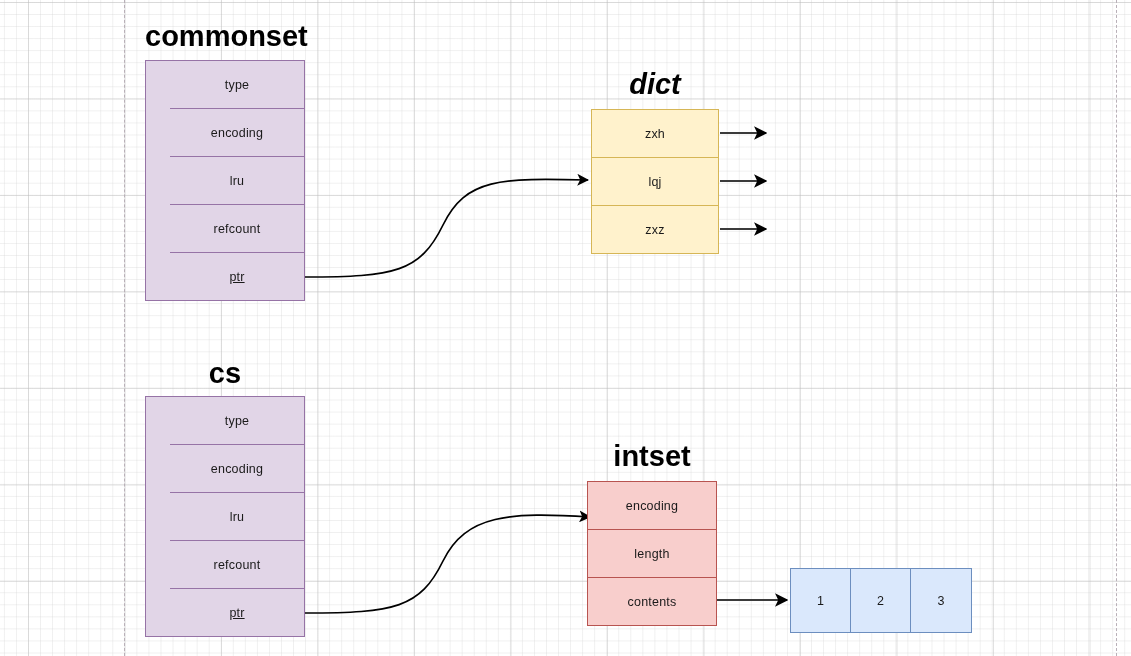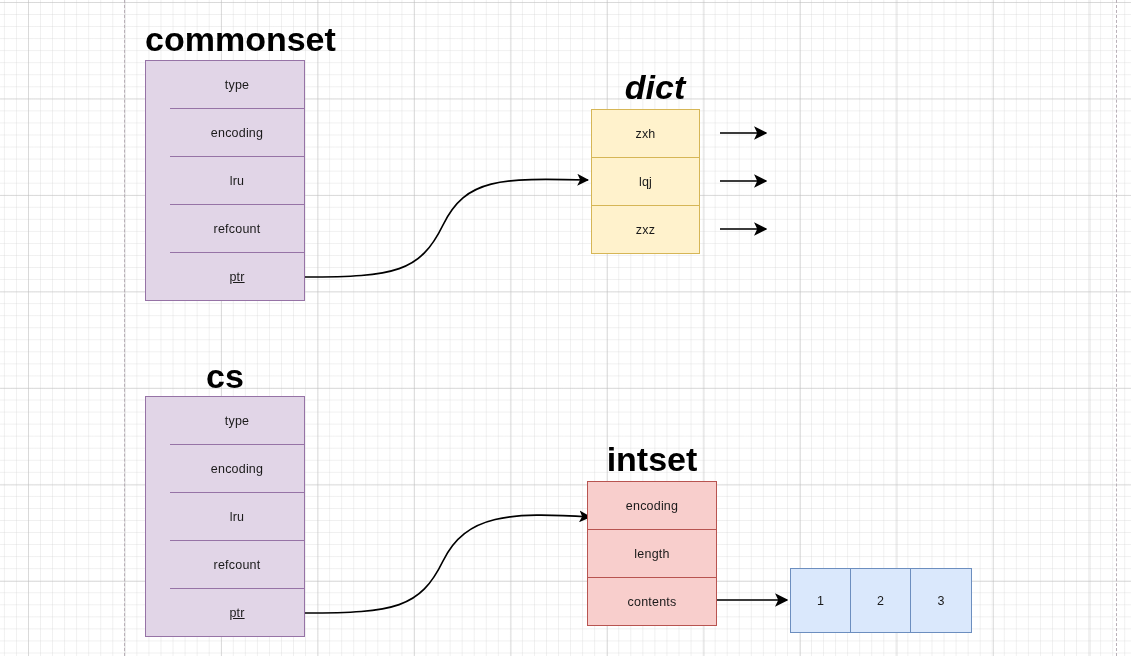--- a/index.html
+++ b/index.html
@@ -97,21 +97,21 @@
     align-items: center;
     justify-content: center;
     font-size: 12.5px;
     color: #1a1a1a;
     border-right: 1.6px solid #6c8ebf;
   }
   .blue .cell:last-child { border-right: none; }
 
   .title {
     position: absolute;
-    font-size: 34px;
+    font-size: 29px;
     font-weight: bold;
     color: #000000;
     white-space: nowrap;
     text-align: center;
   }
   .edges {
     position: absolute;
     left: 0;
     top: 0;
     width: 1131px;
@@ -150,21 +150,21 @@
   <div class="struct purple" style="left:145px; top:60px; width:160px; height:241px;">
     <div class="row">type</div>
     <div class="row">encoding</div>
     <div class="row">lru</div>
     <div class="row">refcount</div>
     <div class="row">ptr</div>
   </div>
 
   <div class="title" style="left:591px; top:68px; width:128px;font-style:italic;">dict</div>
 
-  <div class="struct yellow" style="left:591px; top:109px; width:109px; height:145px;">
+  <div class="struct yellow" style="left:591px; top:109px; width:128px; height:145px;">
     <div class="row">zxh</div>
     <div class="row">lqj</div>
     <div class="row">zxz</div>
   </div>
 
   <div class="title" style="left:145px; top:357px; width:160px;">cs</div>
 
   <div class="struct purple" style="left:145px; top:396px; width:160px; height:241px;">
     <div class="row">type</div>
     <div class="row">encoding</div>

